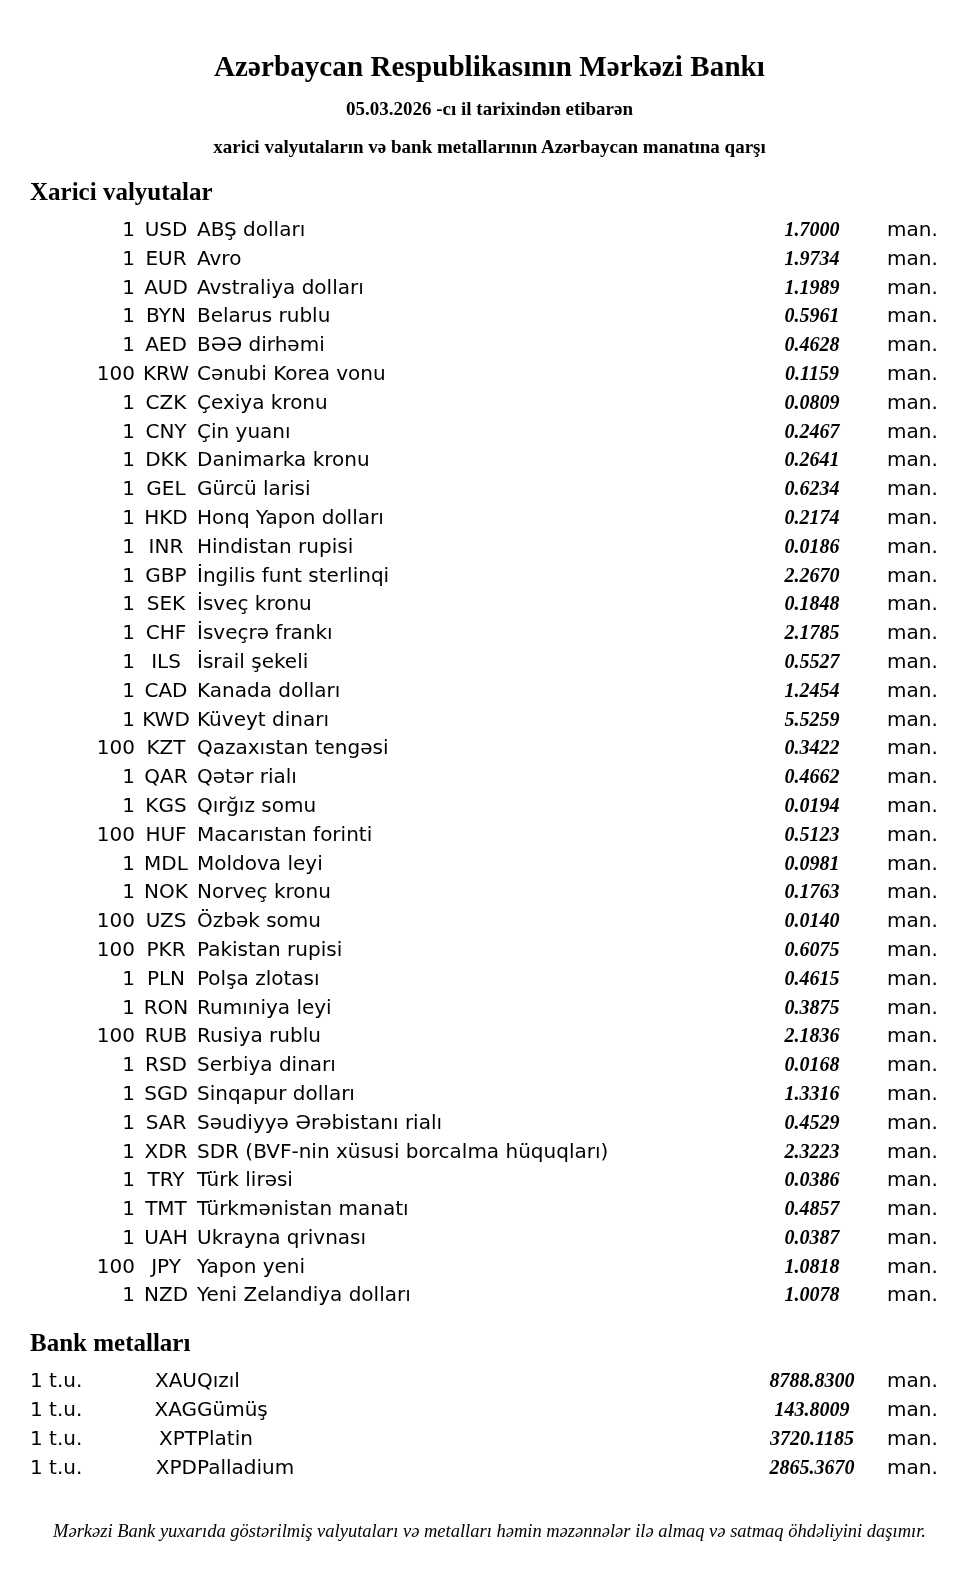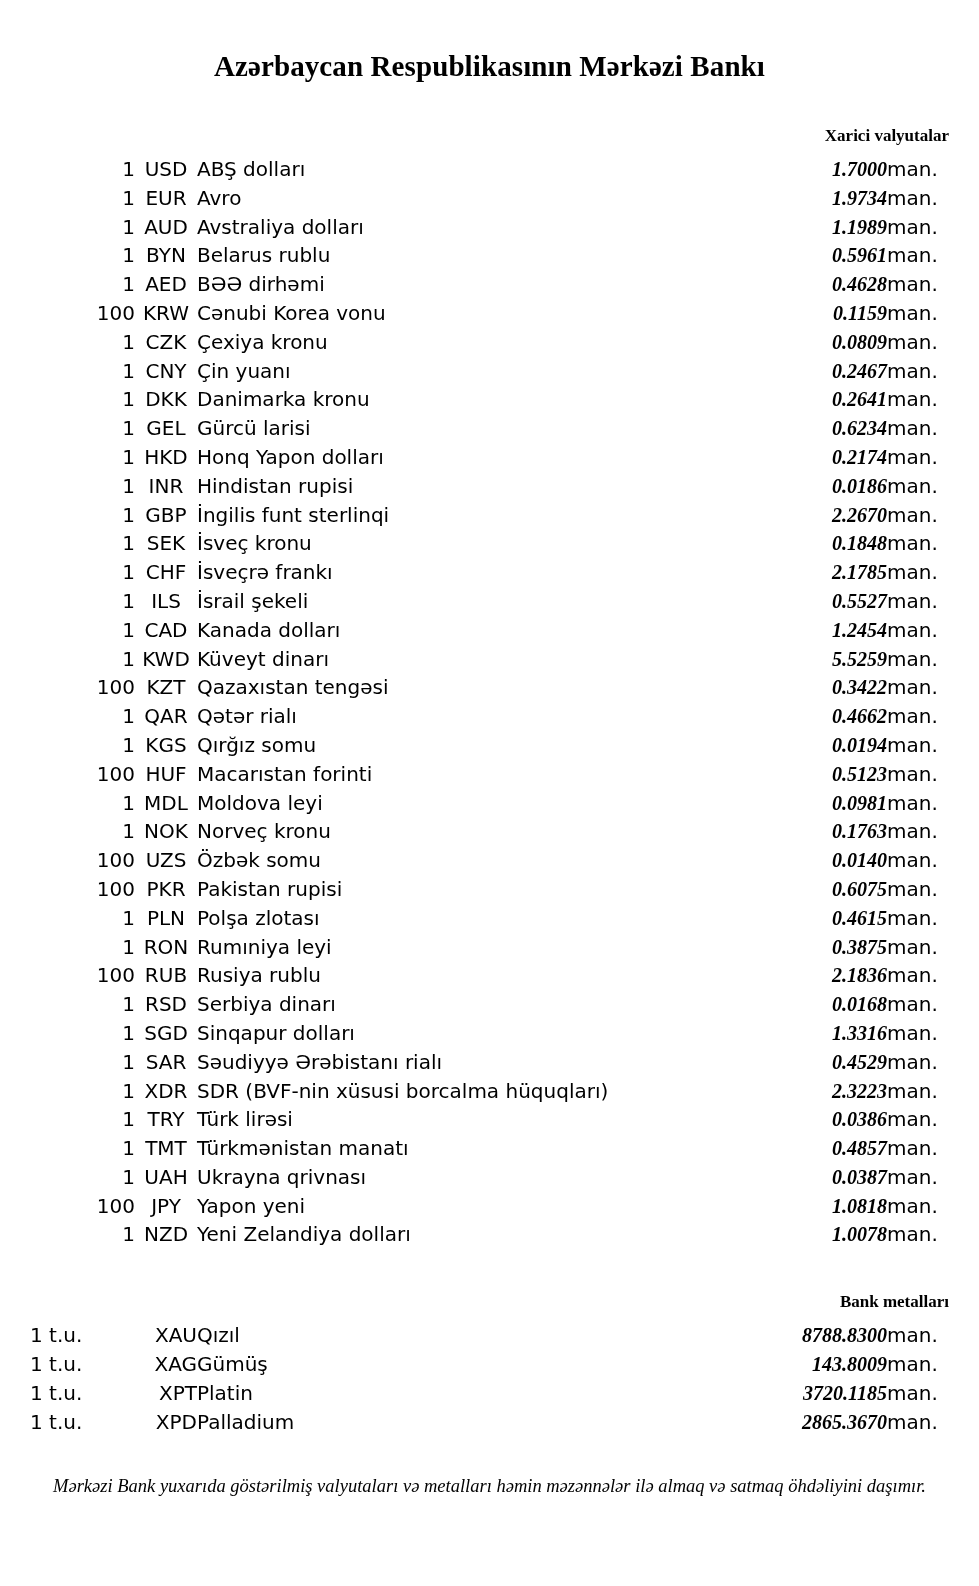--- a/index.html
+++ b/index.html
@@ -37,25 +37,25 @@
     margin-top: 15px;
   }
   .subtitle2 {
     text-align: center;
     font-family: "Liberation Serif", serif;
     font-weight: bold;
     font-size: 19px;
     margin-top: 16px;
   }
   .section-head {
-    text-align: right;
+    text-align: left;
     font-family: "Liberation Serif", serif;
     font-weight: bold;
-    font-size: 17px;
-    margin-top: 43px;
+    font-size: 25px;
+    margin-top: 20px;
     margin-bottom: 9px;
   }
   table.rates {
     width: 100%;
     border-collapse: collapse;
     table-layout: fixed;
   }
   table.rates td {
     padding: 0;
     vertical-align: baseline;
@@ -73,21 +73,21 @@
     text-align: center;
     font-family: "DejaVu Sans", sans-serif;
   }
   td.name {
     padding-left: 20px;
     font-family: "DejaVu Sans", sans-serif;
     margin-left: 24px;
   }
   td.value {
     width: 150px;
-    text-align: right;
+    text-align: center;
     font-family: "Liberation Serif", serif;
     font-style: italic;
     font-weight: bold;
     font-size: 19px;
     padding-right: 10px;
   }
   td.unit {
     width: 62px;
     text-align: left;
     font-family: "DejaVu Sans", sans-serif;
@@ -109,20 +109,22 @@
     font-style: italic;
     font-size: 18.5px;
   }
 </style>
 </head>
 <body>
 
 <div class="page">
 
   <div class="title">Azərbaycan Respublikasının Mərkəzi Bankı</div>
+  <div class="subtitle1">05.03.2026 -cı il tarixindən etibarən</div>
+  <div class="subtitle2">xarici valyutaların və bank metallarının Azərbaycan manatına qarşı</div>
 
   <div class="section-head">Xarici valyutalar</div>
 
   <table class="rates currencies">
     <tbody>
       <tr>
         <td class="amount">1</td>
         <td class="code">USD</td>
         <td class="name">ABŞ dolları</td>
         <td class="value">1.7000</td>

